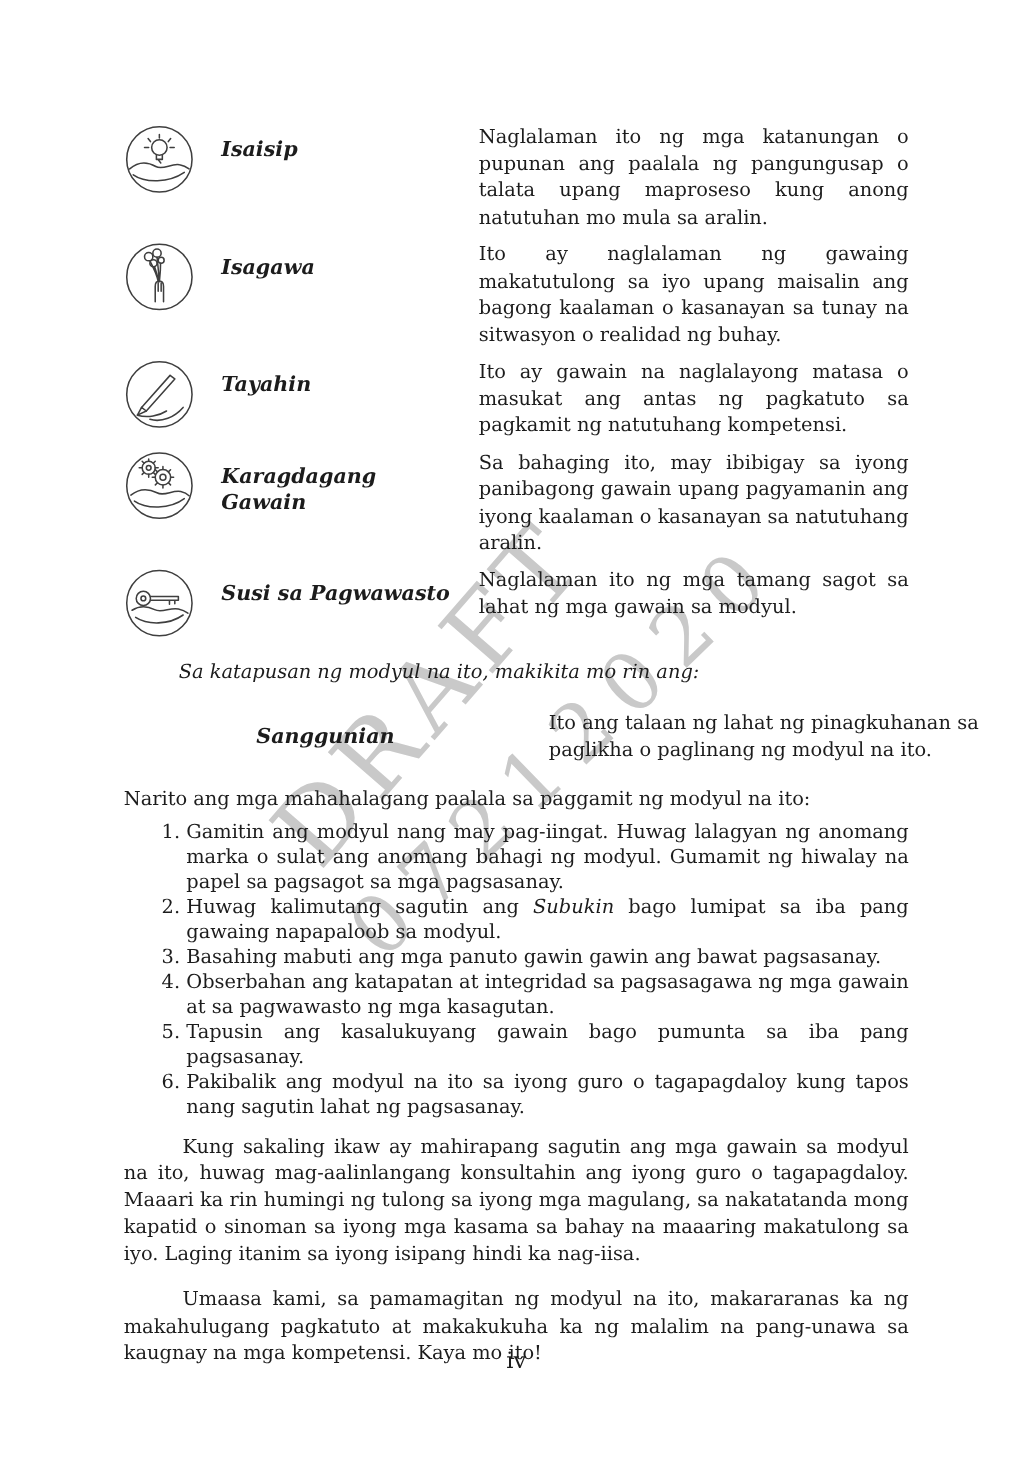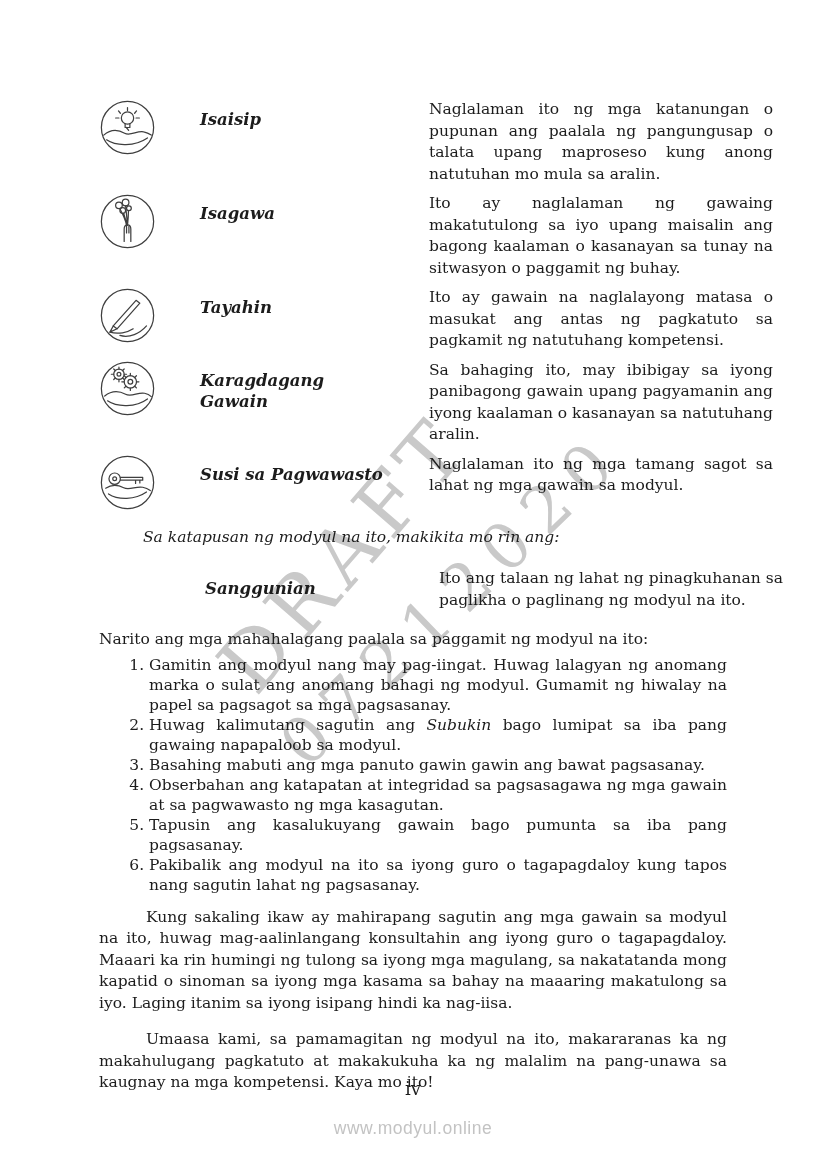--- a/index.html
+++ b/index.html
@@ -14,21 +14,21 @@
     position:absolute; z-index:0; white-space:nowrap;
     font-family:"DejaVu Serif","Liberation Serif",serif;
     font-weight:normal; user-select:none;
   }
   .wm-1 { left:344px; top:555px; font-size:80px; letter-spacing:8px;
           transform:translate(-50%,-50%) rotate(-49deg); }
   .wm-2 { left:452px; top:600px; font-size:64px; letter-spacing:15px;
           transform:translate(-50%,-50%) rotate(-44deg); }
   
   .content { position:absolute; left:99px; top:99px; width:628px; z-index:1; }
-  .icon-row { display:grid; grid-template-columns:78px 206px 344px; margin-bottom:8px;gap:23px; }
+  .icon-row { display:grid; grid-template-columns:78px 206px 344px; margin-bottom:8px; }
   .icon-circle { display:block; width:57px; height:57px; }
   .icon-circle svg { width:57px; height:57px; display:block; }
   .icon-label {
     font-weight:bold; font-style:italic; font-size:16.5px;
     line-height:21px; padding-top:10px;
   }
   .icon-label.narrow { max-width:112px; }
   .icon-desc { text-align:justify; }
   .mid-line { margin:16px 0 0 0; text-indent:44px;font-style:italic; }
   .sanggunian-row { display:grid; grid-template-columns:78px 206px 344px; margin-top:20px;gap:28px; }
@@ -77,21 +77,21 @@
           <circle class="ic" cx="21" cy="13" r="3.5"></circle>
           <circle class="ic" cx="28" cy="10" r="3.5"></circle>
           <circle class="ic" cx="25" cy="18.5" r="3"></circle>
           <circle class="ic" cx="31.5" cy="16" r="2.5"></circle>
           <path class="ic" d="M22 16.5 C26 24 28 28 29 34 M28 13.5 C29 22 29.5 28 30 34 M26 21.5 C27.5 27 29 30 29.5 34 M31 18.5 C31 25 30.5 29 30 34"></path>
           <path class="ic" d="M26.5 51 L26.5 38 C26.5 35 28 33.5 30 33.5 C32.5 33.5 33.5 35.5 33.5 38 L33.5 51"></path>
           <path class="ic" d="M29 35 V42 M31.5 35 V42"></path>
         </svg>
       </span>
       <span class="icon-label">Isagawa</span>
-      <span class="icon-desc">Ito ay naglalaman ng gawaing makatutulong sa iyo upang maisalin ang bagong kaalaman o kasanayan sa tunay na sitwasyon o paggamit ng buhay.</span>
+      <span class="icon-desc">Ito ay naglalaman ng gawaing makatutulong sa iyo upang maisalin ang bagong kaalaman o kasanayan sa tunay na sitwasyon o realidad ng buhay.</span>
     </div>
 
     <div class="icon-row">
       <span class="icon-circle">
         <svg viewBox="0 0 60 60">
           <circle class="ic" cx="30" cy="30" r="27.5"></circle>
           <path class="ic" d="M15 41 L39 14 M19 44 L43 17 M39 14 L43 17"></path>
           <path class="ic" d="M15 41 L11.5 47.5 L19 44 Z"></path>
           <path class="ic" d="M11.5 47.5 C20 50 30 48 36 44"></path>
           <path class="ic" d="M22 51 C32 54 43 49 50 41"></path>
@@ -152,15 +152,14 @@
       <li>Tapusin ang kasalukuyang gawain bago pumunta sa iba pang pagsasanay.</li>
       <li>Pakibalik ang modyul na ito sa iyong guro o tagapagdaloy kung tapos nang sagutin lahat ng pagsasanay.</li>
     </ol>
 
     <p class="closing-par">Kung sakaling ikaw ay mahirapang sagutin ang mga gawain sa modyul na ito, huwag mag-aalinlangang konsultahin ang iyong guro o tagapagdaloy. Maaari ka rin humingi ng tulong sa iyong mga magulang, sa nakatatanda mong kapatid o sinoman sa iyong mga kasama sa bahay na maaaring makatulong sa iyo. Laging itanim sa iyong isipang hindi ka nag-iisa.</p>
     <p class="closing-par">Umaasa kami, sa pamamagitan ng modyul na ito, makararanas ka ng makahulugang pagkatuto at makakukuha ka ng malalim na pang-unawa sa kaugnay na mga kompetensi. Kaya mo ito!</p>
 
   </div>
 
   <div class="page-number">iv</div>
-  <div class="site-footer" style="color:#c3c3c3">www.modyul.online</div>
 
 </div>
 
 </body></html>

